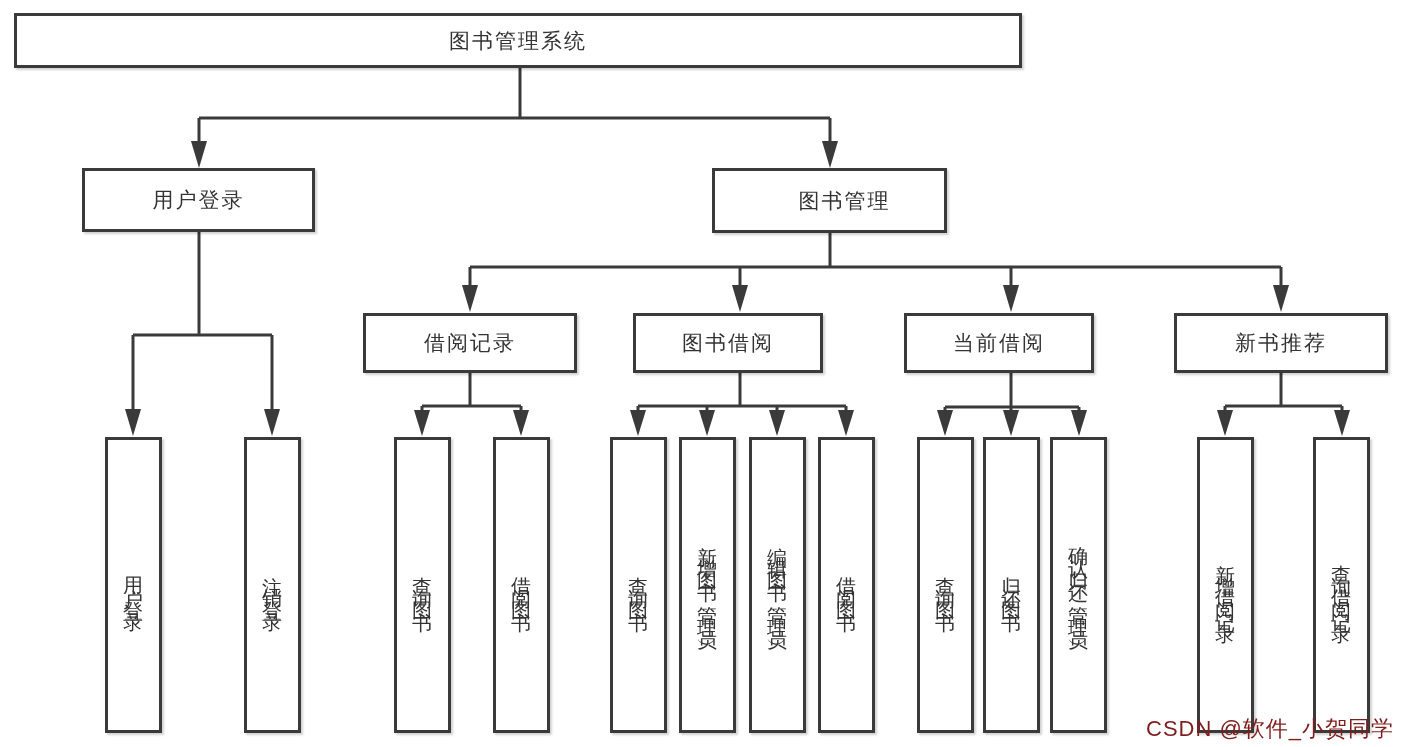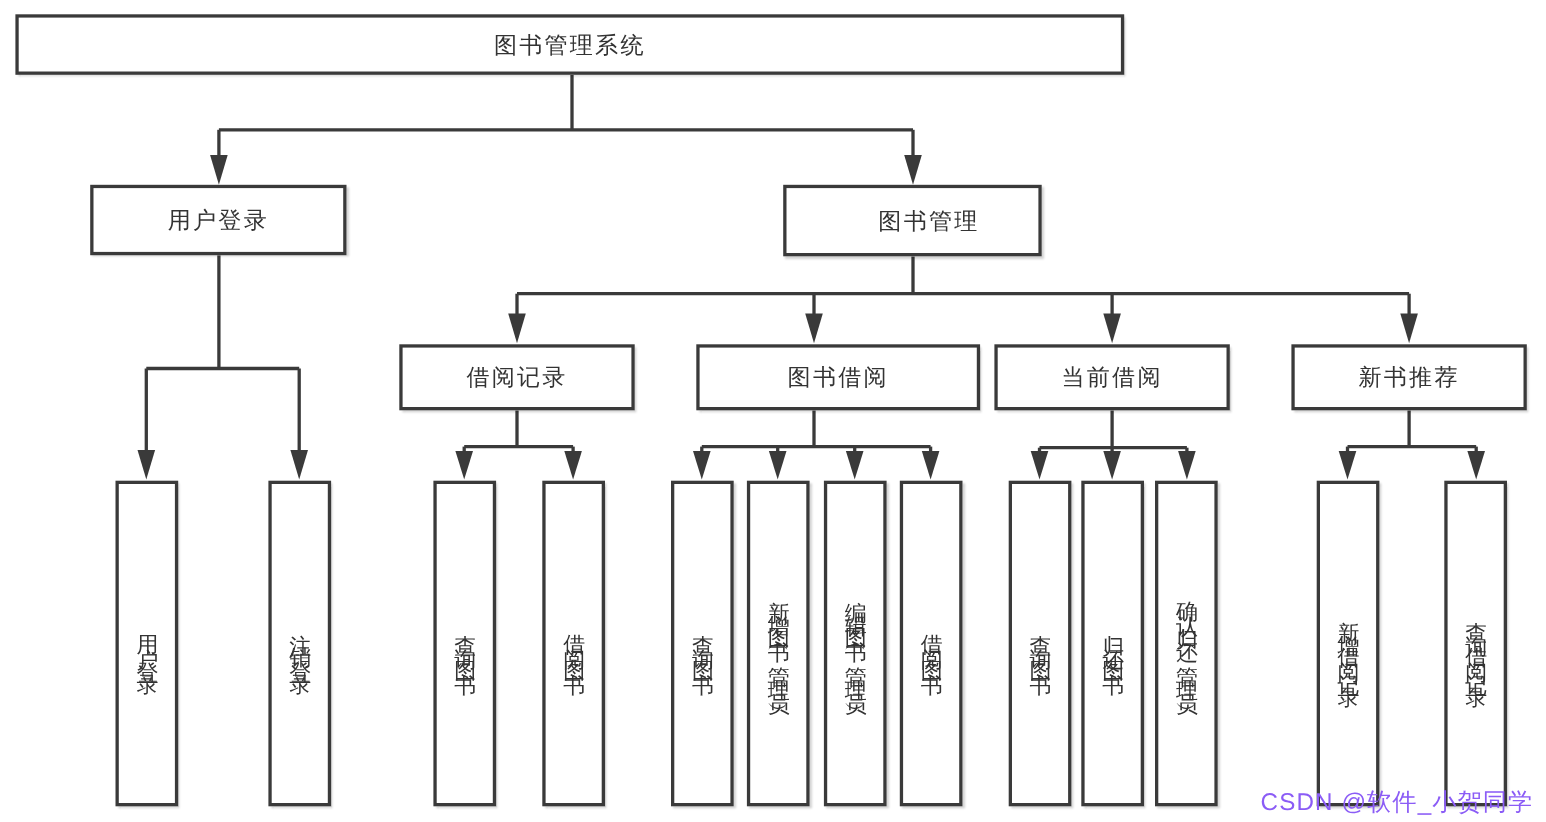--- a/index.html
+++ b/index.html
@@ -42,21 +42,21 @@
     letter-spacing: 12px;
     white-space: nowrap;
   }
   .watermark {
     position: absolute;
     left: 1146px;
     top: 714px;
     z-index: 2;
     font-size: 22px;
     letter-spacing: 1px;
-    color: #8b5cf6;
+    color: #7f1d1d;
     white-space: nowrap;
   }
 </style>
 </head>
 <body>
 
 <div class="canvas">
 
   <svg class="connectors" viewBox="0 0 1405 747" xmlns="http://www.w3.org/2000/svg">
     <g stroke="#3a3a3a" stroke-width="3" fill="none">
@@ -131,24 +131,24 @@
   <div class="node" style="left:82px; top:168px; width:233px; height:64px;">
     <span class="hlabel">用户登录</span>
   </div>
   <div class="node" style="left:712px; top:168px; width:235px; height:65px;padding-left:30px;">
     <span class="hlabel">图书管理</span>
   </div>
 
   <div class="node" style="left:363px; top:313px; width:214px; height:60px;">
     <span class="hlabel">借阅记录</span>
   </div>
-  <div class="node" style="left:633px; top:313px; width:258px; height:60px;">
+  <div class="node" style="left:633px; top:313px; width:190px; height:60px;">
     <span class="hlabel">图书借阅</span>
   </div>
-  <div class="node" style="left:904px; top:313px; width:214px; height:60px;">
+  <div class="node" style="left:904px; top:313px; width:190px; height:60px;">
     <span class="hlabel">当前借阅</span>
   </div>
   <div class="node" style="left:1174px; top:313px; width:214px; height:60px;">
     <span class="hlabel">新书推荐</span>
   </div>
 
   <div class="node leaf" style="left:105px; top:437px; width:57px; height:296px;">
     <span class="vlabel">用户登录</span>
   </div>
   <div class="node leaf" style="left:244px; top:437px; width:57px; height:296px;">

